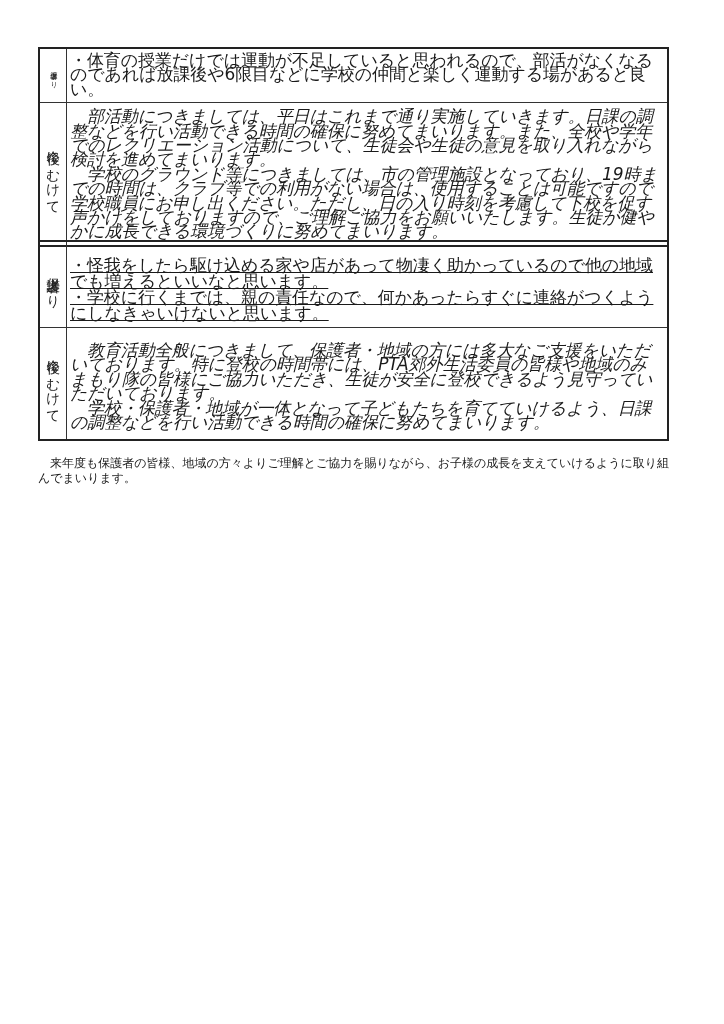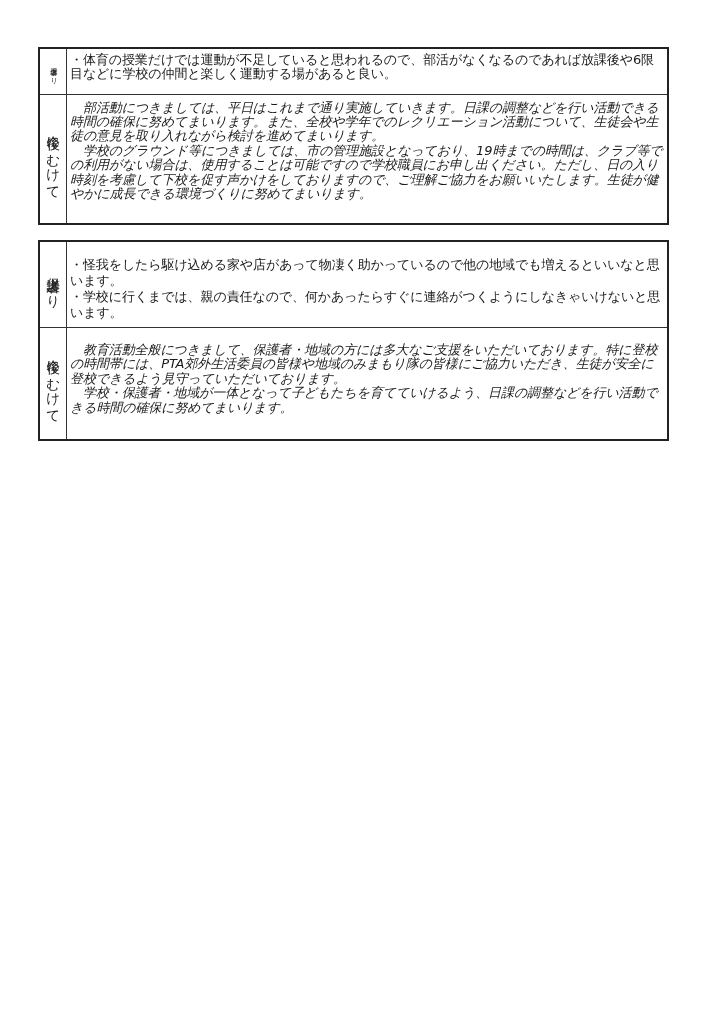--- a/index.html
+++ b/index.html
@@ -32,34 +32,34 @@
     text-orientation: upright;
     margin: 0 auto;
     font-size: 13.5px;
     line-height: 1;
     letter-spacing: 1px;
     color: #222;
   }
   .vlabel.tiny { font-size: 7px; letter-spacing: 0.5px; }
   td.content {
     padding: 4px 4px 6px 3px !important;
-    font-size: 13px;
+    font-size: 17px;
     line-height: 14.4px;
     letter-spacing: -0.1px;
   }
   td.content p { margin: 0; }
   .indent { text-indent: 1em; font-style: italic; }
   #t1 { top: 47px; }
   #t1 .r1 { height: 46px; }
   #t1 .r2 { height: 130px; }
   #t1 .r2 td.content { padding-top: 6px !important; }
   #t2 { top: 240px; }
   #t2 .r1 { height: 80px; }
   #t2 .r2 { height: 112px; }
-  #t2 .r1 td.content { padding-top: 15px !important; line-height: 16px; }
+  #t2 .r1 td.content { padding-top: 15px !important; line-height: 16px; text-decoration: underline; }
   #t2 .r2 td.content { padding-top: 15px !important; }
   .closing {
     position: absolute;
     left: 38px;
     top: 456px;
     width: 640px;
     font-size: 12px;
     line-height: 14.6px;
     margin: 0;
     text-indent: 1em;
@@ -108,14 +108,15 @@
         <div class="vlabel">今後にむけて</div>
       </td>
       <td class="content">
         <p class="indent">教育活動全般につきまして、保護者・地域の方には多大なご支援をいただいております。特に登校の時間帯には、PTA郊外生活委員の皆様や地域のみまもり隊の皆様にご協力いただき、生徒が安全に登校できるよう見守っていただいております。</p>
         <p class="indent">学校・保護者・地域が一体となって子どもたちを育てていけるよう、日課の調整などを行い活動できる時間の確保に努めてまいります。</p>
       </td>
     </tr>
   </tbody>
     </table>
 
+  <p class="closing">来年度も保護者の皆様、地域の方々よりご理解とご協力を賜りながら、お子様の成長を支えていけるように取り組んでまいります。</p>
 
 </div>
 
 </body></html>

